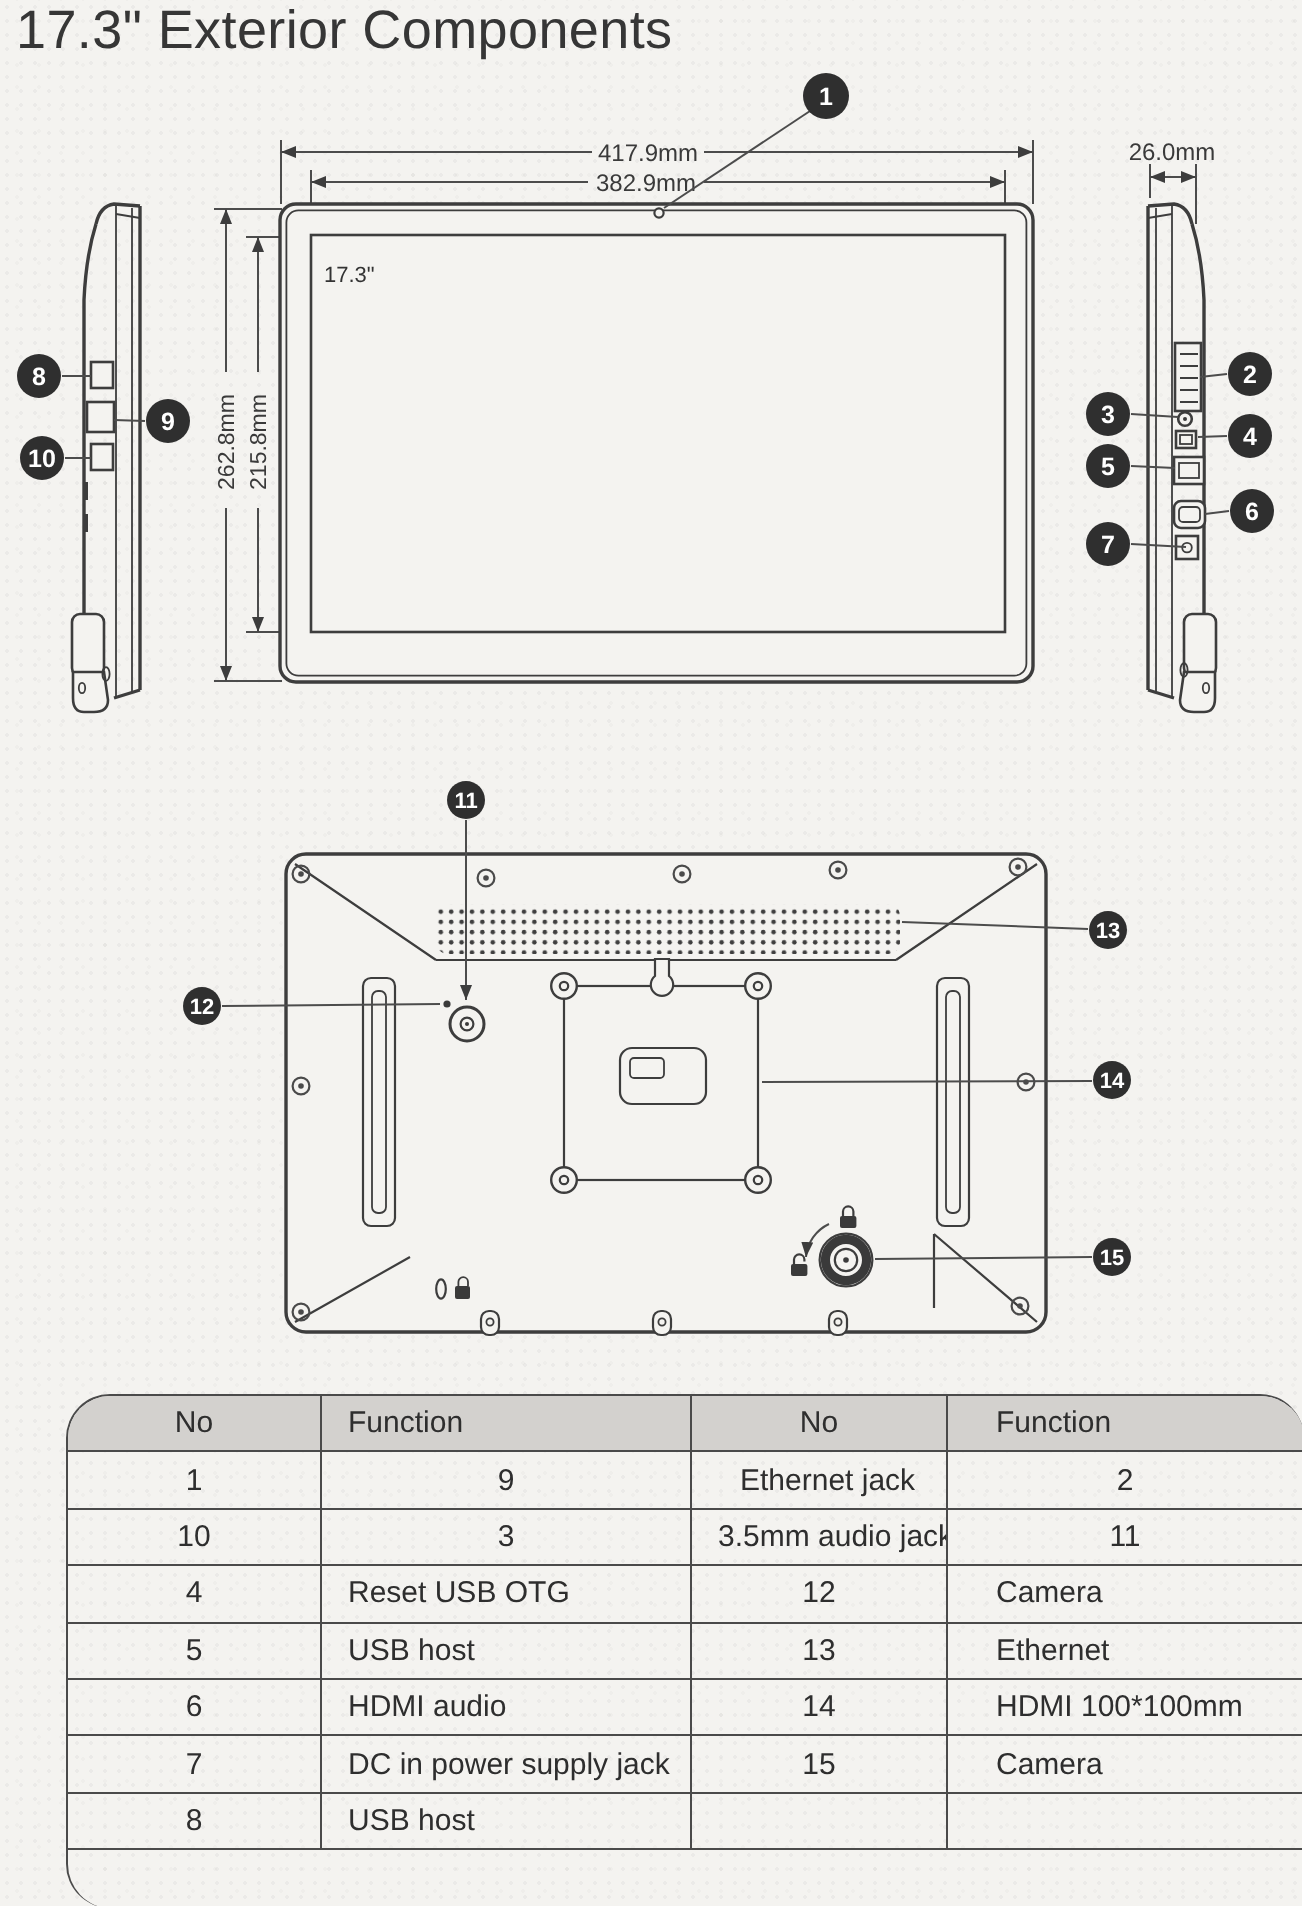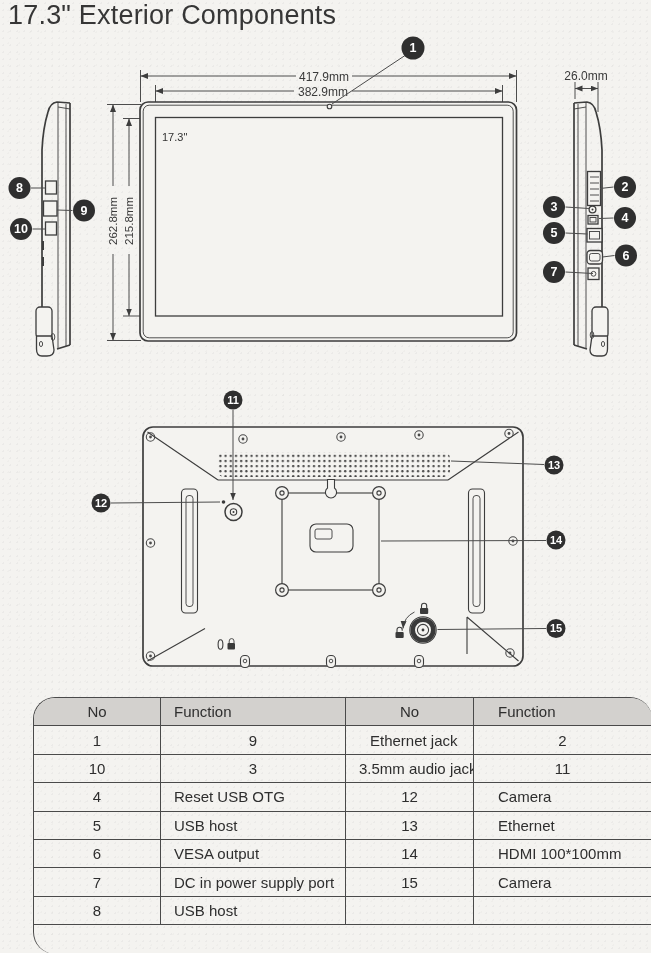--- a/index.html
+++ b/index.html
@@ -360,26 +360,26 @@
   <div class="cell c-fn">Reset USB OTG</div>
   <div class="cell c-no">12</div>
   <div class="cell c-fn rt">Camera</div>
 
   <div class="cell c-no">5</div>
   <div class="cell c-fn">USB host</div>
   <div class="cell c-no">13</div>
   <div class="cell c-fn rt">Ethernet</div>
 
   <div class="cell c-no">6</div>
-  <div class="cell c-fn">VESA output</div>
+  <div class="cell c-fn">HDMI audio</div>
   <div class="cell c-no">14</div>
   <div class="cell c-fn rt">HDMI 100*100mm</div>
 
   <div class="cell c-no">7</div>
-  <div class="cell c-fn">DC in power supply port</div>
+  <div class="cell c-fn">DC in power supply jack</div>
   <div class="cell c-no">15</div>
   <div class="cell c-fn rt">Camera</div>
 
   <div class="cell c-no">8</div>
   <div class="cell c-fn">USB host</div>
   <div class="cell c-no"></div>
   <div class="cell c-fn rt"></div>
 </div>
 
 </body></html>

